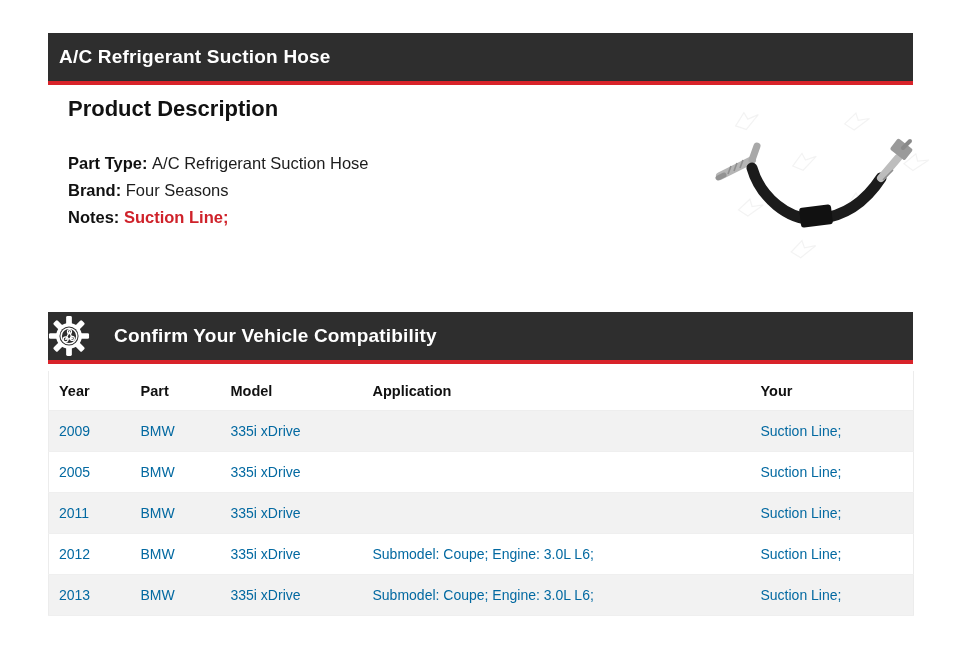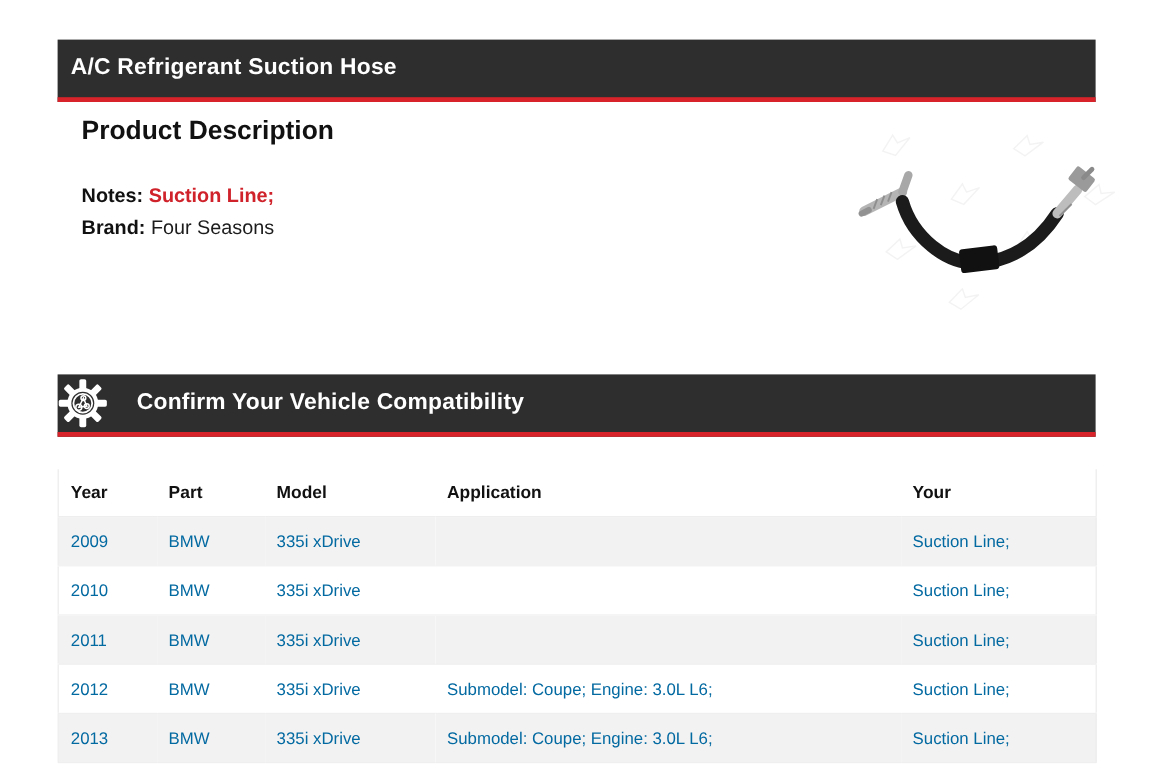--- a/index.html
+++ b/index.html
@@ -31,21 +31,21 @@
   }
   .fields{position:absolute;left:68px;top:150px;}
   .field-line{font-size:16.5px;line-height:27px;color:#1c1c1c;white-space:nowrap;}
   .field-label{font-weight:bold;color:#111111;}
   .field-value{color:#1c1c1c;}
   .field-value.red{color:var(--notes-red);font-weight:bold;}
   
   .photo{position:absolute;left:700px;top:92px;width:235px;height:200px;background:#ffffff;}
   
   .fit-table{
-    position:absolute;left:48px;top:391px;width:865px;
+    position:absolute;left:48px;top:371px;width:865px;
     border-collapse:collapse;table-layout:fixed;
     border-left:1px solid #ececec;border-right:1px solid #ececec;
   }
   .fit-table th{
     text-align:left;font-size:14.5px;font-weight:bold;color:#111111;
     padding:12px 4px 11px 10px;background:#ffffff;border-bottom:1px solid #eeeeee;
     white-space:nowrap;overflow:hidden;
   }
   .fit-table td{
     text-align:left;font-size:14px;color:#0369a1;
@@ -60,22 +60,23 @@
 </head>
 <body>
 
 <div class="bar first">
   <span class="bar-title">A/C Refrigerant Suction Hose</span>
 </div>
 
 <h2 class="desc-heading">Product Description</h2>
 
 <div class="fields">
+    <div class="field-line"><span class="field-label">Part Type:</span><span class="field-value">&nbsp;A/C Refrigerant Suction Hose</span></div>
+    <div class="field-line"><span class="field-label">Brand:</span><span class="field-value">&nbsp;Four Seasons</span></div>
     <div class="field-line"><span class="field-label">Notes:</span><span class="field-value red">&nbsp;Suction Line;</span></div>
-    <div class="field-line"><span class="field-label">Brand:</span><span class="field-value">&nbsp;Four Seasons</span></div>
   </div>
 
 <div class="photo">
   <svg width="235" height="200" viewBox="0 0 235 200" xmlns="http://www.w3.org/2000/svg">
 
     <g fill="#c9c9c9" opacity="0.22">
       <g transform="translate(34,22) rotate(-8)">
           <path d="M0,12 L10,0 L13,7 L24,4 L10,17 Z" fill="none" stroke="#c9c9c9" stroke-width="1.2"></path>
         </g>
       <g transform="translate(146,20) rotate(6)">
@@ -162,21 +163,21 @@
     </thead>
   <tbody>
       <tr>
         <td>2009</td>
         <td>BMW</td>
         <td>335i xDrive</td>
         <td></td>
         <td>Suction Line;</td>
       </tr>
       <tr>
-        <td>2010</td>
+        <td>2005</td>
         <td>BMW</td>
         <td>335i xDrive</td>
         <td></td>
         <td>Suction Line;</td>
       </tr>
       <tr>
         <td>2011</td>
         <td>BMW</td>
         <td>335i xDrive</td>
         <td></td>

